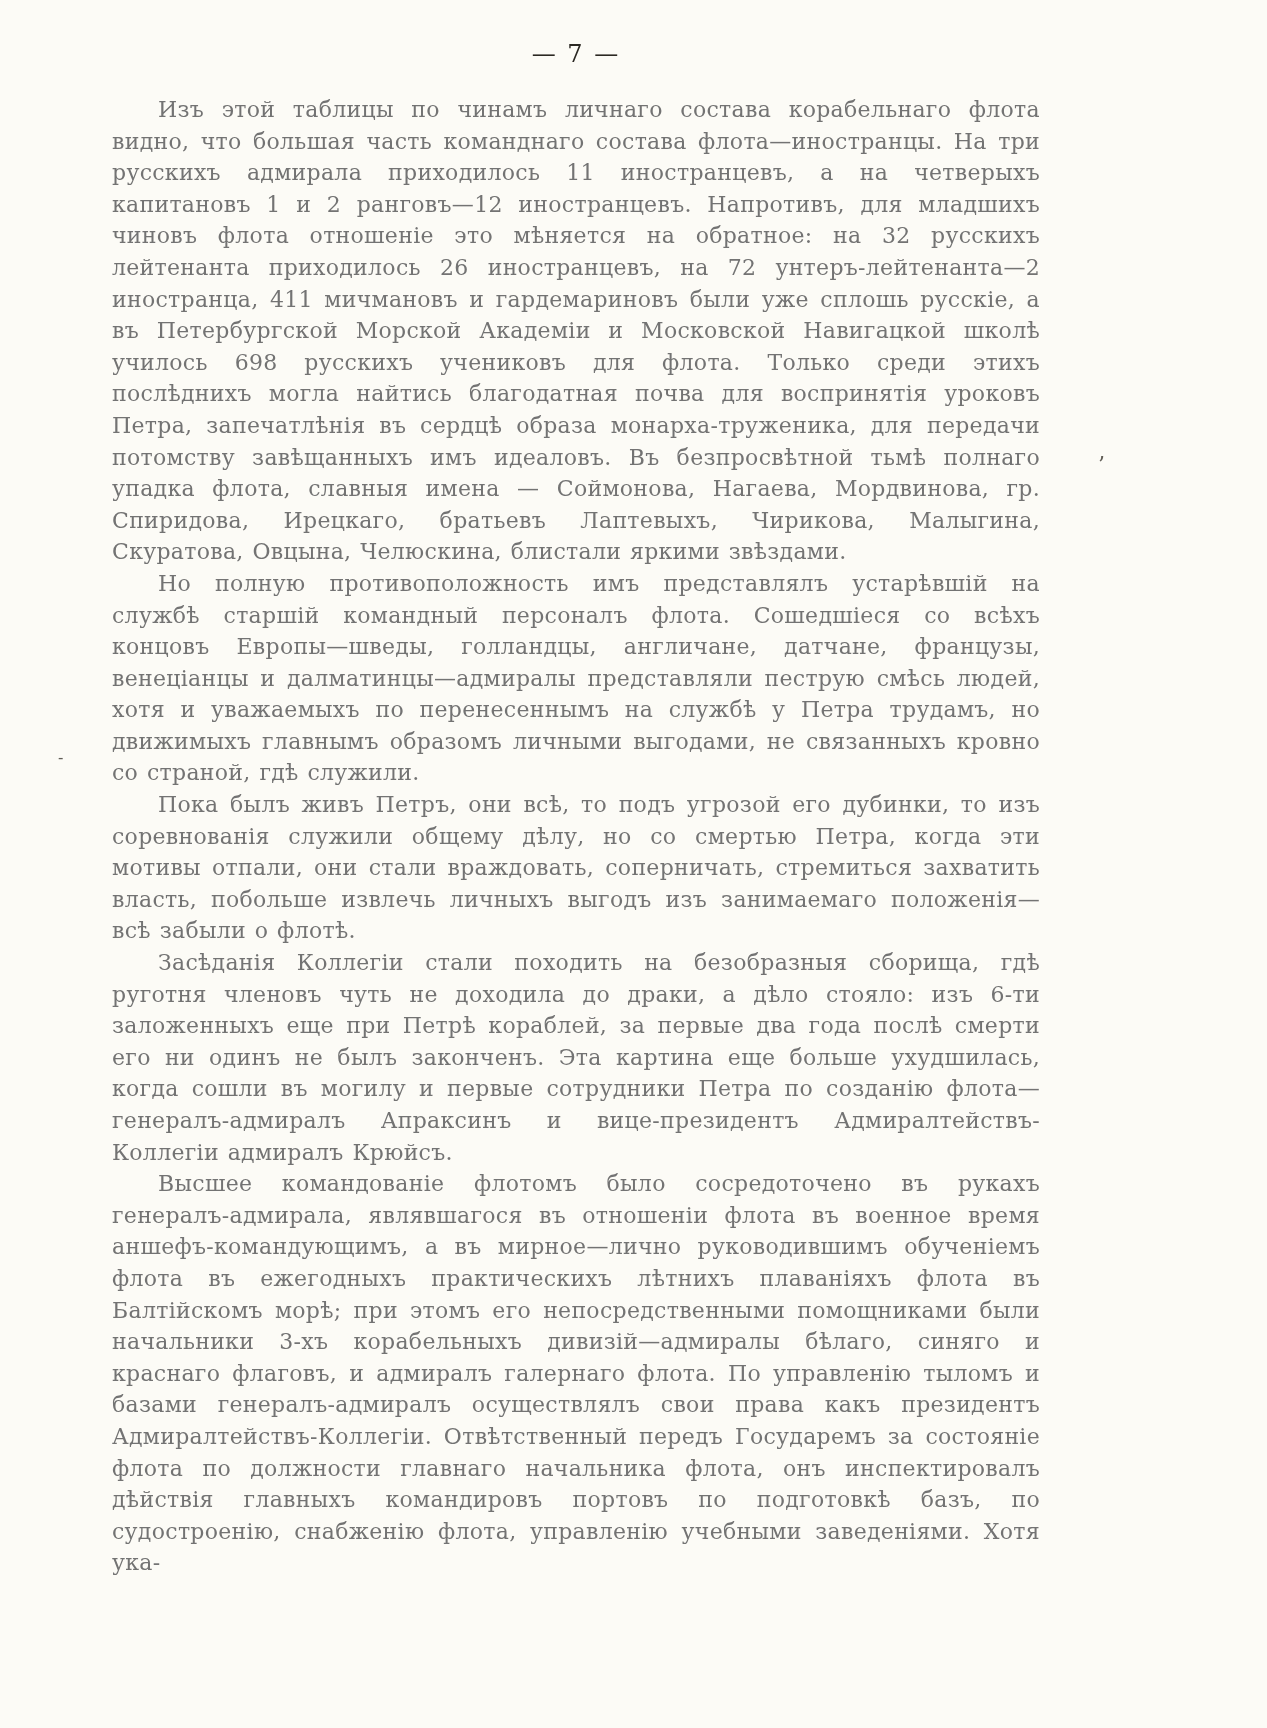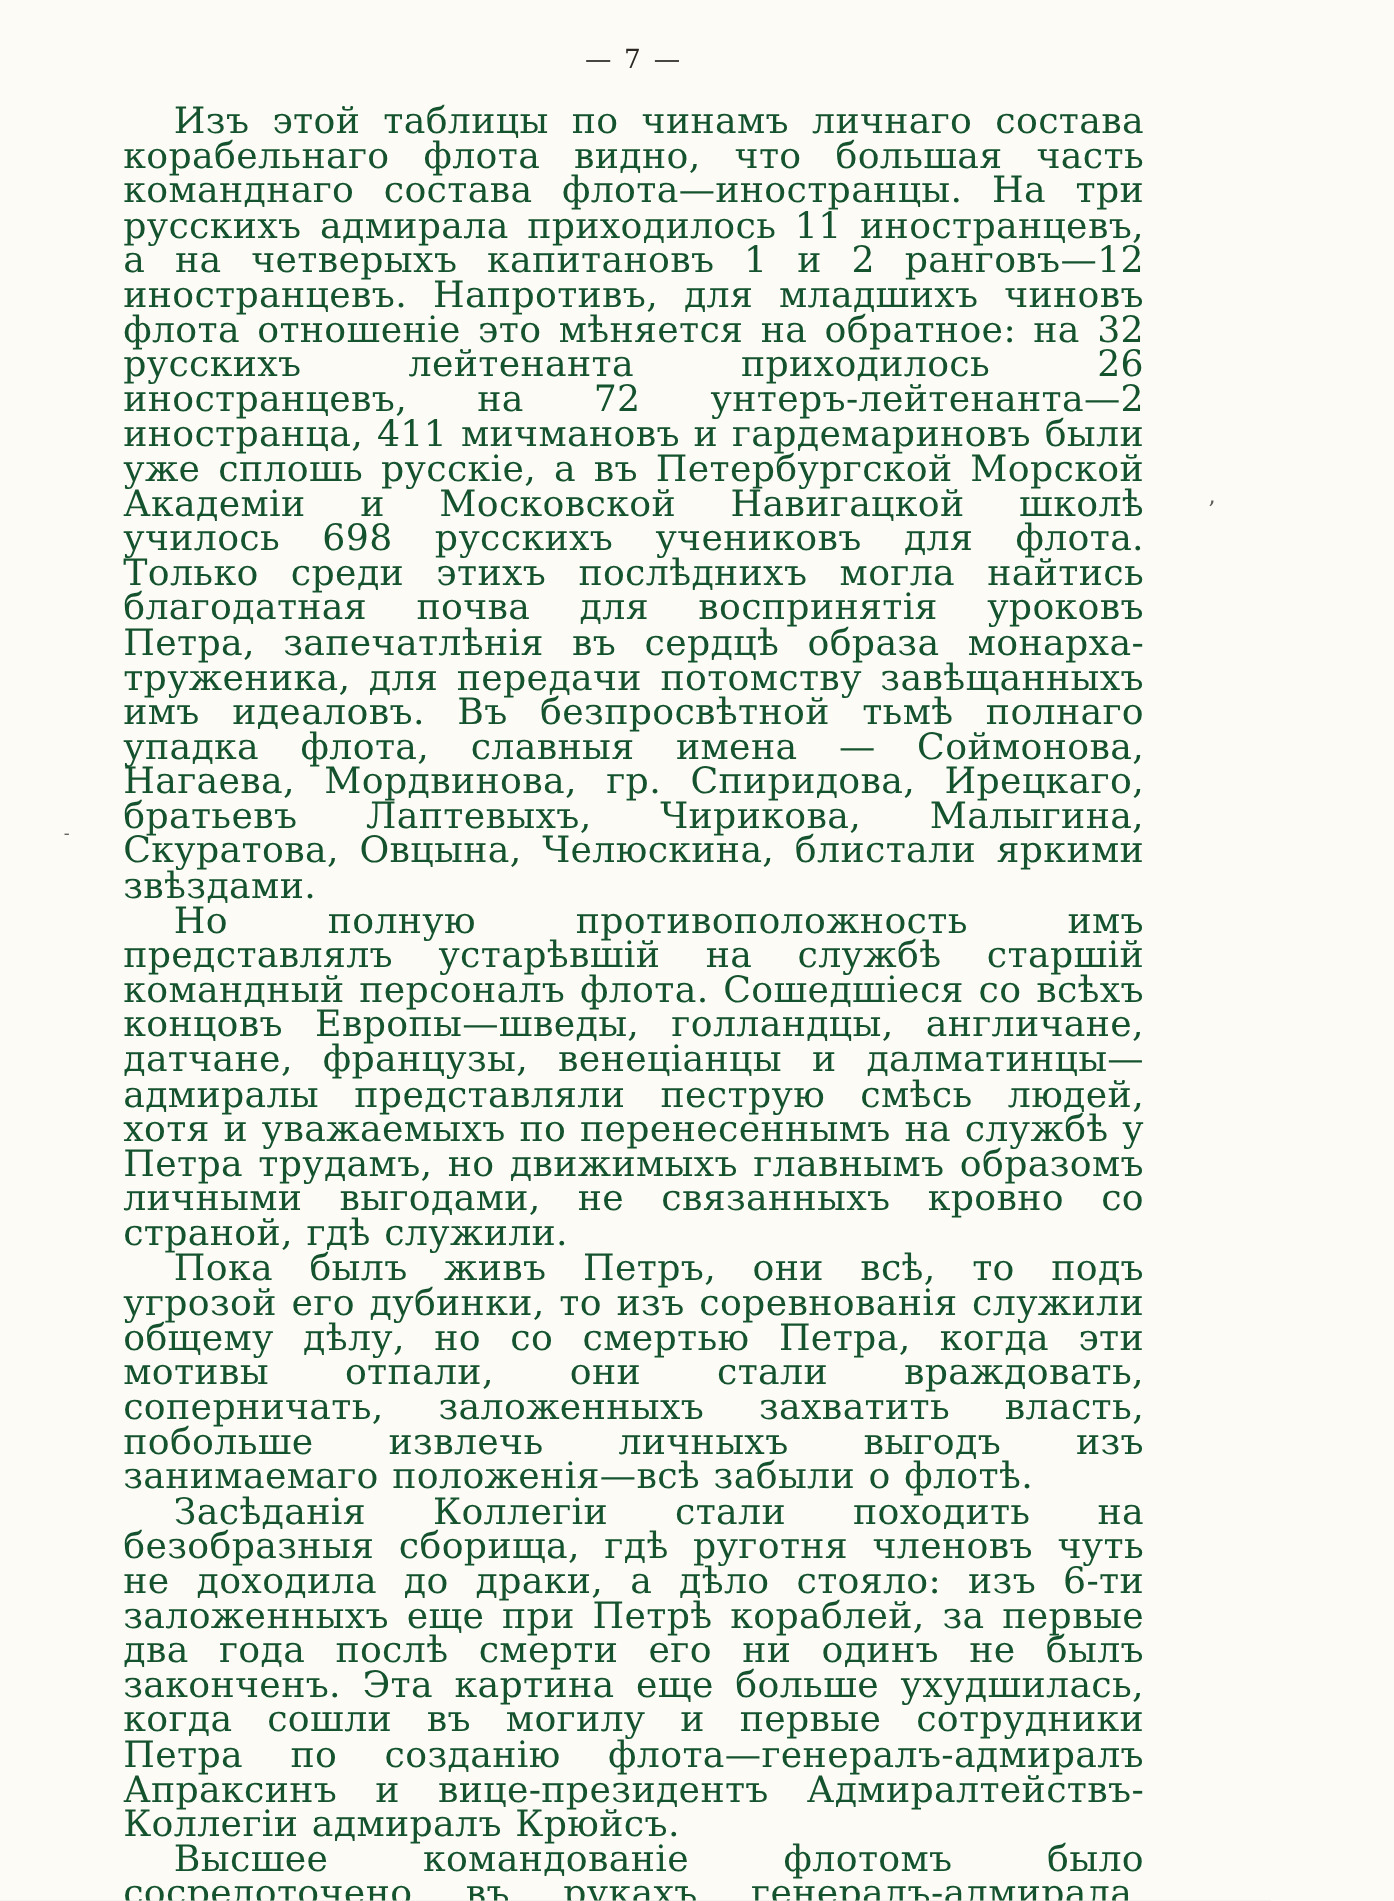--- a/index.html
+++ b/index.html
@@ -25,27 +25,27 @@
   }
   .page-number {
     text-align: center;
     font-size: 24px;
     letter-spacing: 2px;
     margin-bottom: 26px;
     color: #2b2823;
   }
   .body-text p {
     margin: 0;
-    font-size: 33px;
+    font-size: 22px;
     line-height: 31.6px;
     text-align: justify;
     text-indent: 46px;
     letter-spacing: 0.3px;
     word-spacing: 1.5px;
-    color: #14532d;
+    color: #737373;
   }
   .artifact {
     position: absolute;
     font-size: 22px;
     color: #3a362f;
     opacity: 0.8;
     user-select: none;
   }
   .artifact.right-mark { left: 1098px; top: 452px; }
   .artifact.left-mark  { left: 58px;  top: 748px; font-size: 16px; }
@@ -58,19 +58,19 @@
   <span class="artifact right-mark">’</span>
   <span class="artifact left-mark">-</span>
 
   <div class="text-block">
 
     <div class="page-number">—  7  —</div>
 
     <div class="body-text">
       <p>Изъ этой таблицы по чинамъ личнаго состава корабельнаго флота видно, что большая часть команднаго состава флота—иностранцы. На три русскихъ адмирала приходилось 11 иностранцевъ, а на четверыхъ капитановъ 1 и 2 ранговъ—12 иностранцевъ. Напротивъ, для младшихъ чиновъ флота отношеніе это мѣняется на обратное: на 32 русскихъ лейтенанта приходилось 26 иностранцевъ, на 72 унтеръ-лейтенанта—2 иностранца, 411 мичмановъ и гардемариновъ были уже сплошь русскіе, а въ Петербургской Морской Академіи и Московской Навигацкой школѣ училось 698 русскихъ учениковъ для флота. Только среди этихъ послѣднихъ могла найтись благодатная почва для воспринятія уроковъ Петра, запечатлѣнія въ сердцѣ образа монарха-труженика, для передачи потомству завѣщанныхъ имъ идеаловъ. Въ безпросвѣтной тьмѣ полнаго упадка флота, славныя имена — Соймонова, Нагаева, Мордвинова, гр. Спиридова, Ирецкаго, братьевъ Лаптевыхъ, Чирикова, Малыгина, Скуратова, Овцына, Челюскина, блистали яркими звѣздами.</p>
       <p>Но полную противоположность имъ представлялъ устарѣвшій на службѣ старшій командный персоналъ флота. Сошедшіеся со всѣхъ концовъ Европы—шведы, голландцы, англичане, датчане, французы, венеціанцы и далматинцы—адмиралы представляли пеструю смѣсь людей, хотя и уважаемыхъ по перенесеннымъ на службѣ у Петра трудамъ, но движимыхъ главнымъ образомъ личными выгодами, не связанныхъ кровно со страной, гдѣ служили.</p>
-      <p>Пока былъ живъ Петръ, они всѣ, то подъ угрозой его дубинки, то изъ соревнованія служили общему дѣлу, но со смертью Петра, когда эти мотивы отпали, они стали враждовать, соперничать, заложенныхъ захватить власть, побольше извлечь личныхъ выгодъ изъ занимаемаго положенія—всѣ забыли о флотѣ.</p>
+      <p>Пока былъ живъ Петръ, они всѣ, то подъ угрозой его дубинки, то изъ соревнованія служили общему дѣлу, но со смертью Петра, когда эти мотивы отпали, они стали враждовать, соперничать, стремиться захватить власть, побольше извлечь личныхъ выгодъ изъ занимаемаго положенія—всѣ забыли о флотѣ.</p>
       <p>Засѣданія Коллегіи стали походить на безобразныя сборища, гдѣ руготня членовъ чуть не доходила до драки, а дѣло стояло: изъ 6-ти заложенныхъ еще при Петрѣ кораблей, за первые два года послѣ смерти его ни одинъ не былъ законченъ. Эта картина еще больше ухудшилась, когда сошли въ могилу и первые сотрудники Петра по созданію флота—генералъ-адмиралъ Апраксинъ и вице-президентъ Адмиралтействъ-Коллегіи адмиралъ Крюйсъ.</p>
       <p>Высшее командованіе флотомъ было сосредоточено въ рукахъ генералъ-адмирала, являвшагося въ отношеніи флота въ военное время аншефъ-командующимъ, а въ мирное—лично руководившимъ обученіемъ флота въ ежегодныхъ практическихъ лѣтнихъ плаваніяхъ флота въ Балтійскомъ морѣ; при этомъ его непосредственными помощниками были начальники 3-хъ корабельныхъ дивизій—адмиралы бѣлаго, синяго и краснаго флаговъ, и адмиралъ галернаго флота. По управленію тыломъ и базами генералъ-адмиралъ осуществлялъ свои права какъ президентъ Адмиралтействъ-Коллегіи. Отвѣтственный передъ Государемъ за состояніе флота по должности главнаго начальника флота, онъ инспектировалъ дѣйствія главныхъ командировъ портовъ по подготовкѣ базъ, по судостроенію, снабженію флота, управленію учебными заведеніями. Хотя ука-</p>
     </div>
 
   </div>
 </div>
 
 </body></html>

